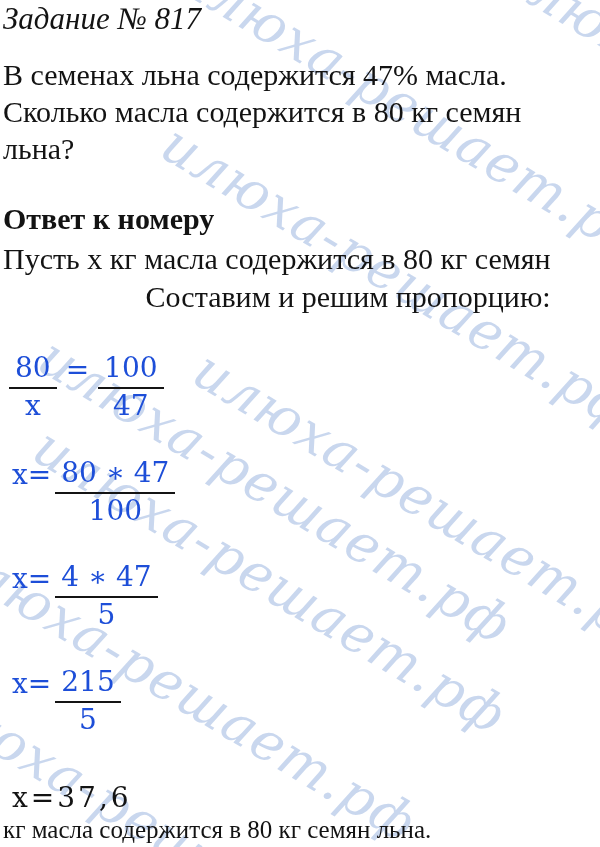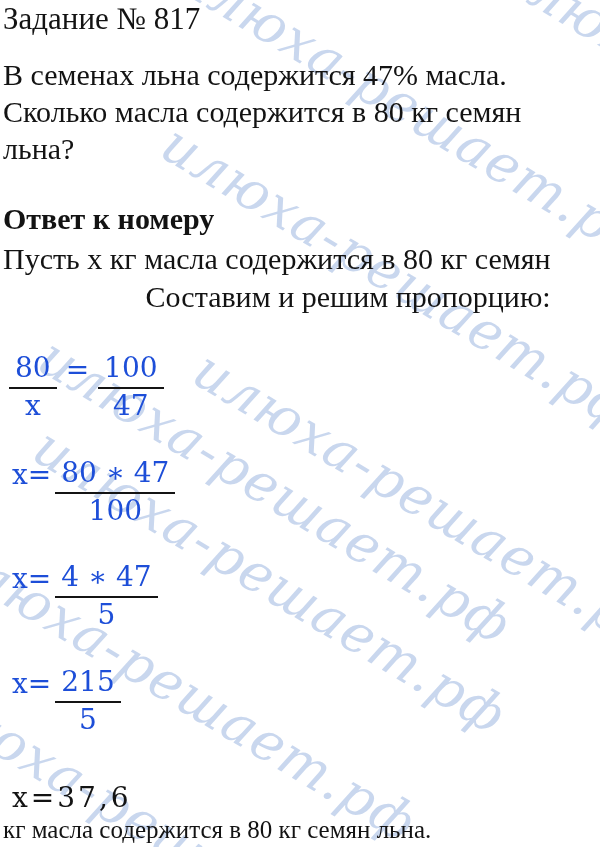--- a/index.html
+++ b/index.html
@@ -30,21 +30,21 @@
   .wm3{left:183px;top:112px;}
   .wm4{left:60px;top:325px;}
   .wm5{left:215px;top:338px;}
   .wm6{left:55px;top:415px;}
   .wm7{left:-35px;top:523px;}
   .wm8{left:-60px;top:663px;}
   
   .content{position:relative;z-index:1;}
   .title{
     position:absolute;left:3px;top:1px;
-    font-size:31px;line-height:36px;
+    font-size:31px;line-height:36px;font-style:italic;
   }
   .problem{
     position:absolute;left:3px;top:56px;
     font-size:30px;line-height:37px;
   }
   .answer-heading{
     position:absolute;left:3px;top:201px;
     font-size:30px;font-weight:bold;line-height:36px;text-align:center;
   }
   .answer-para{

